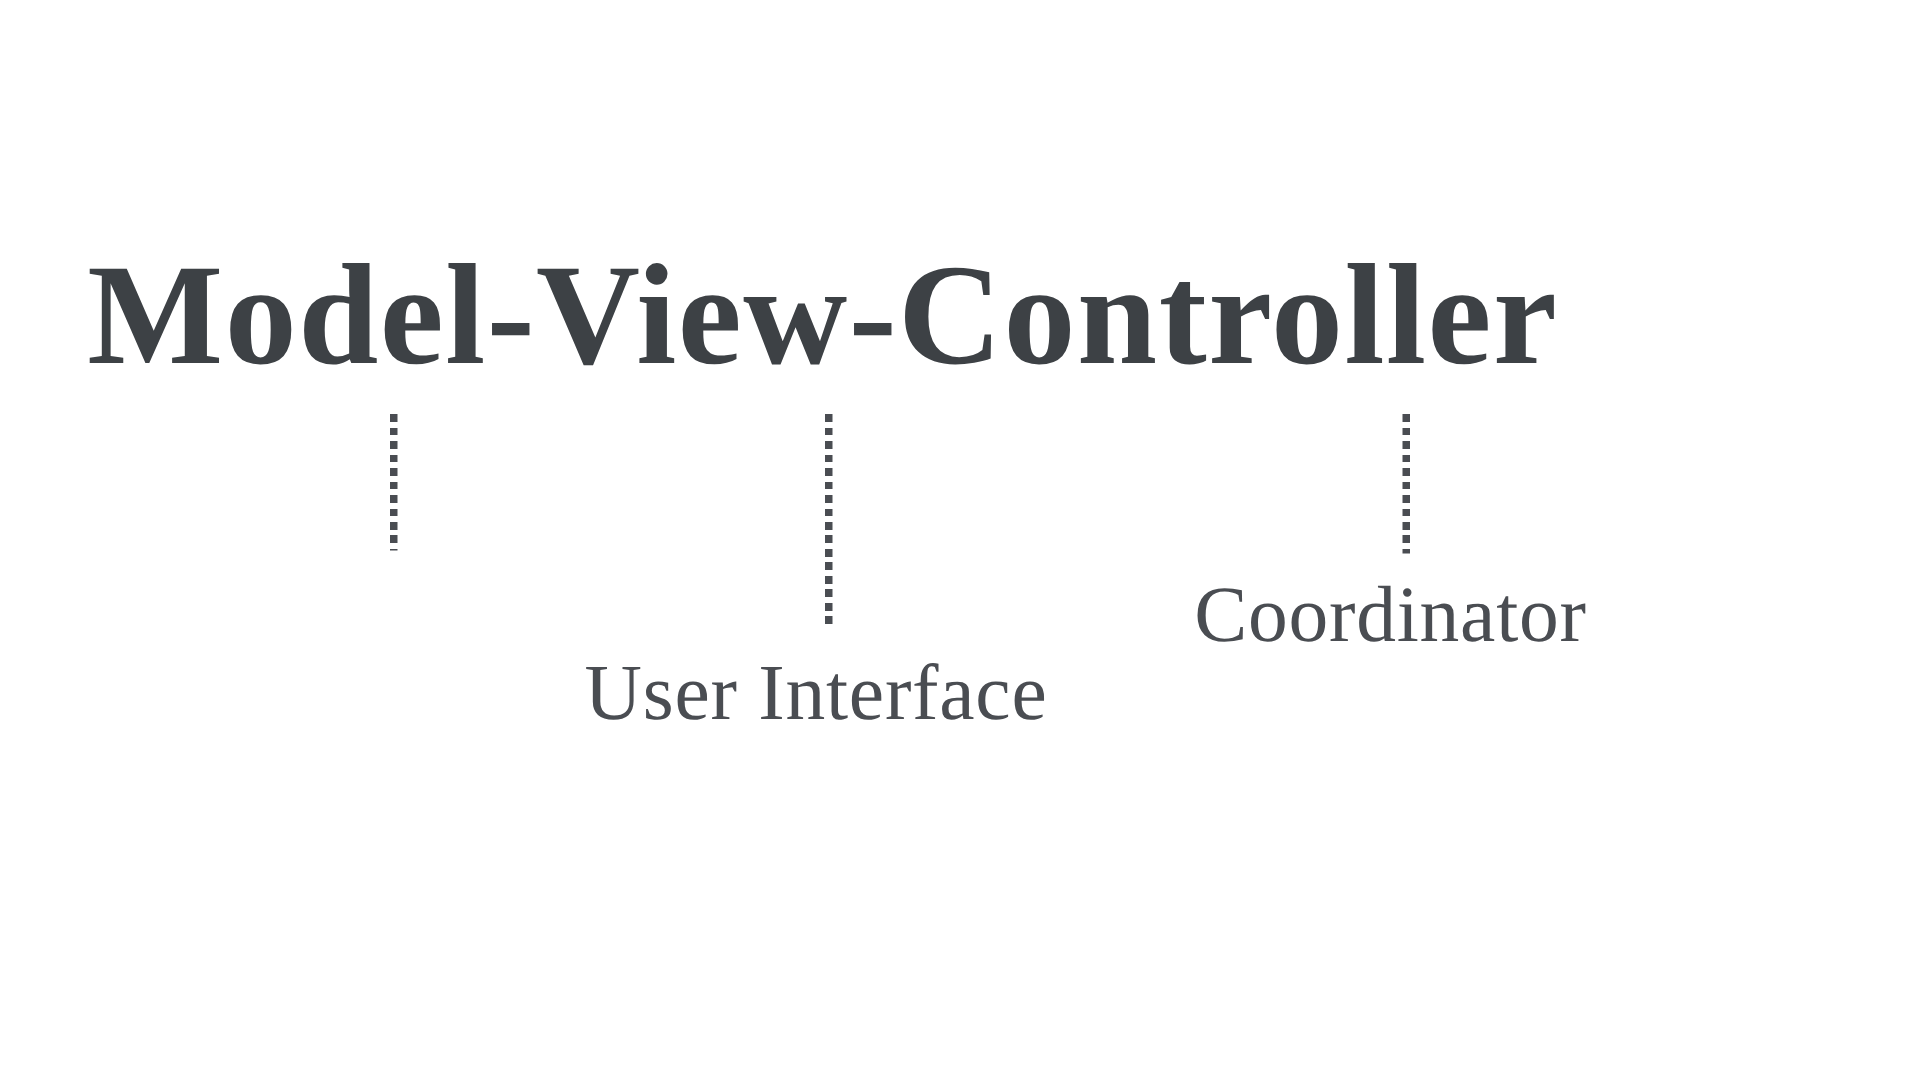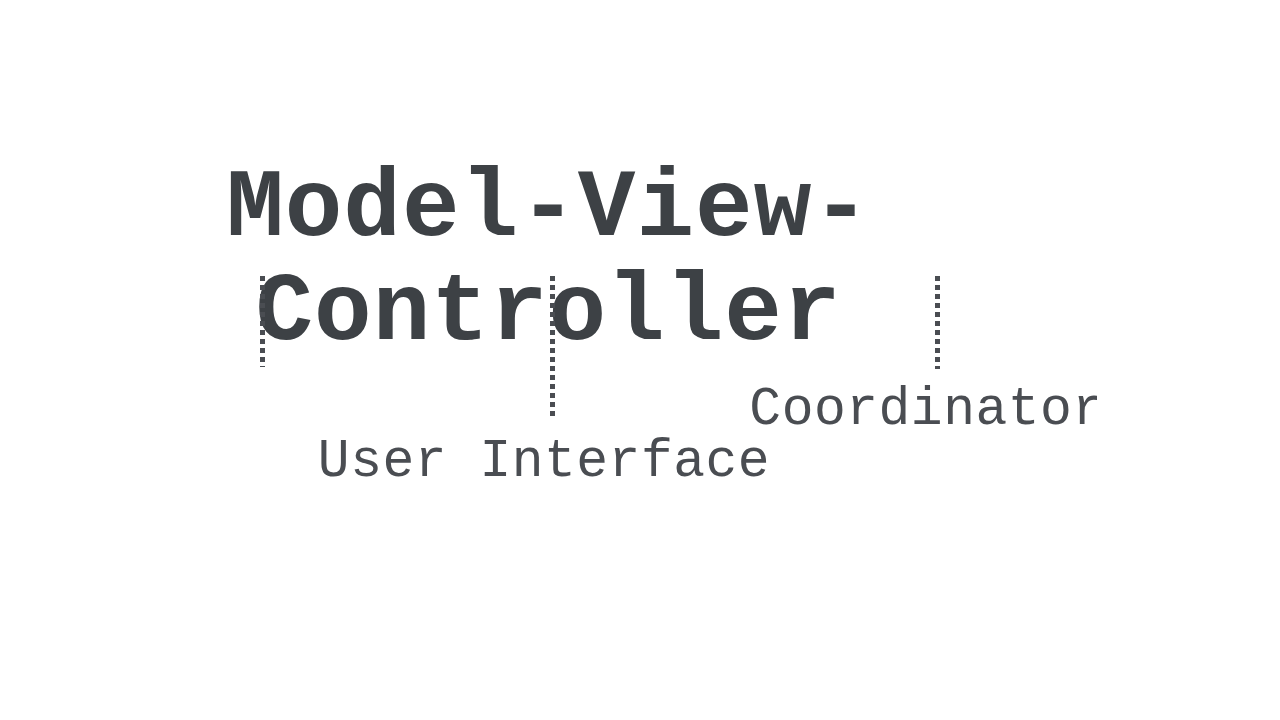--- a/index.html
+++ b/index.html
@@ -6,21 +6,21 @@
     margin: 0;
     padding: 0;
     background: #ffffff;
   }
   .canvas {
     position: relative;
     width: 1097px;
     height: 720px;
     background: var(--background, #ffffff);
     overflow: hidden;
-    font-family: Liberation Mono, monospace;
+    font-family: Liberation Serif, serif;
   }
   .title {
     position: absolute;
     top: 158px;
     left: 0;
     right: 0;
     margin: 0;
     text-align: center;
     font-size: 96px;
     line-height: 104px;

